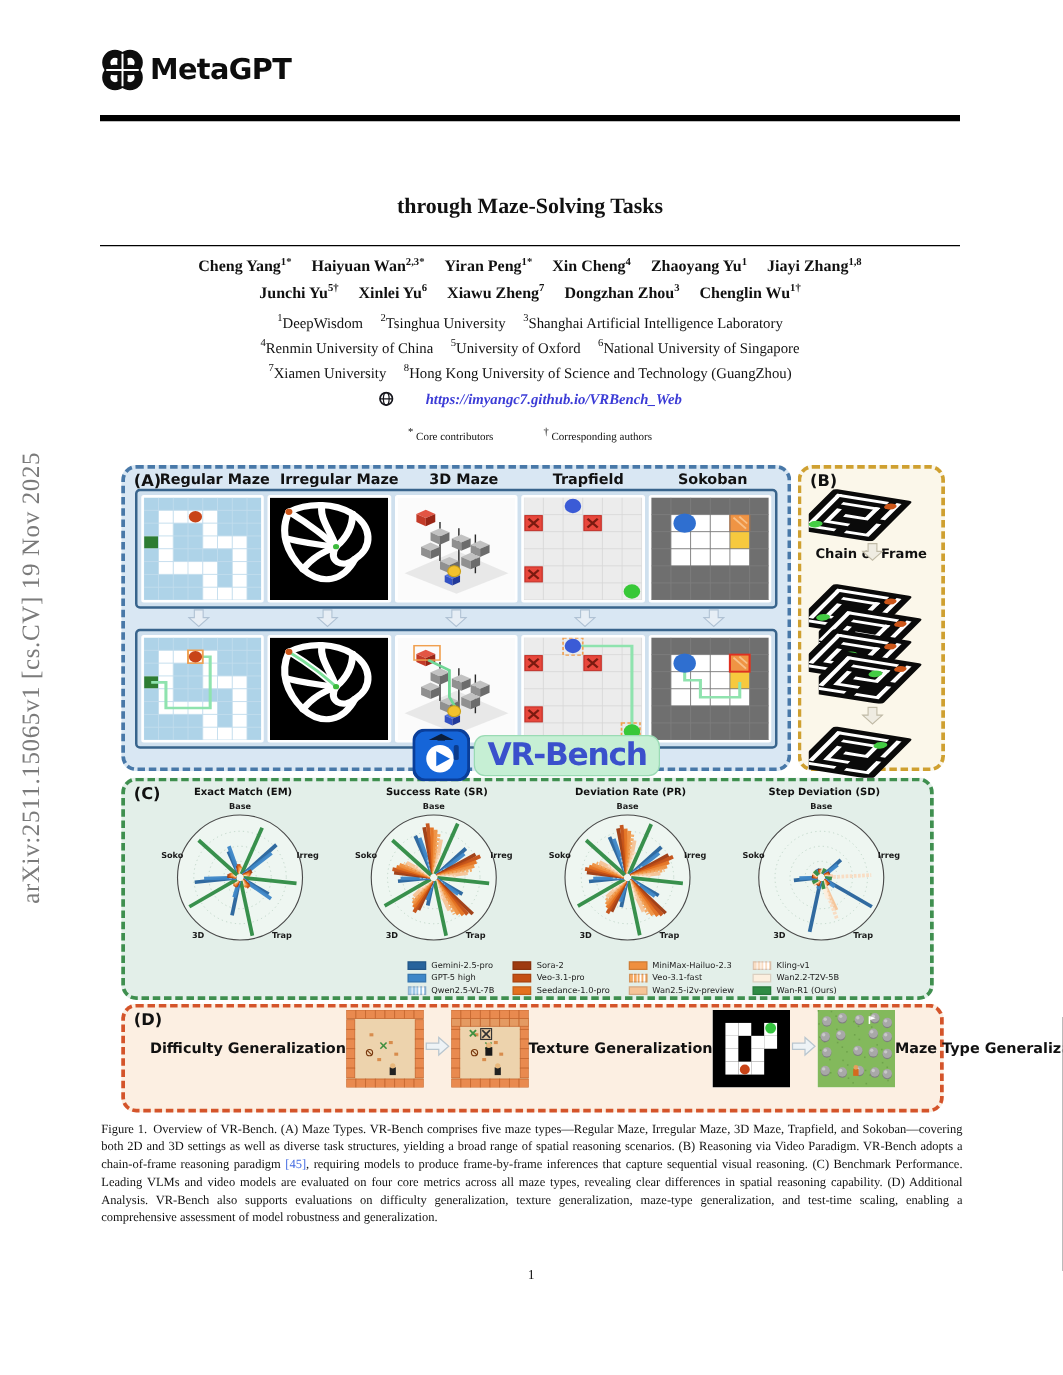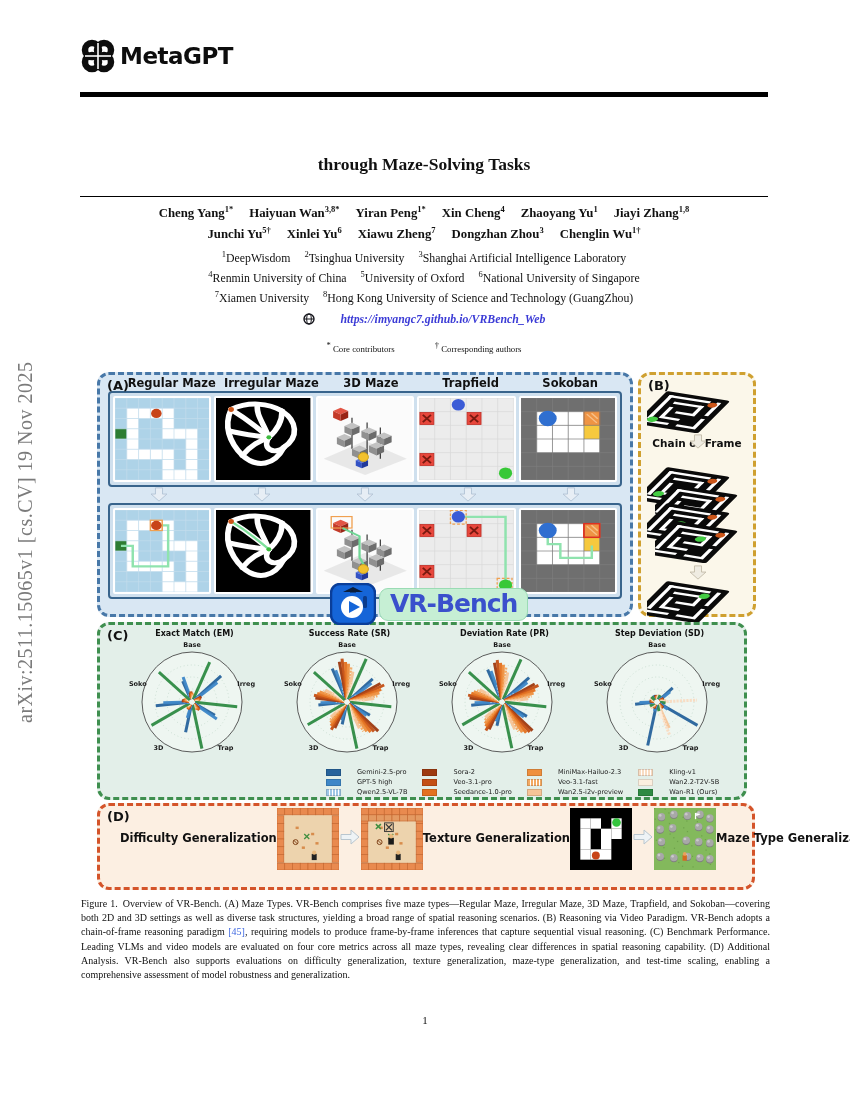--- a/index.html
+++ b/index.html
@@ -53,21 +53,21 @@
   
   .badge{position:absolute;left:330px;top:583px;display:flex;align-items:center;gap:3px;z-index:6;}
   .badge-text{font-family:"DejaVu Sans",sans-serif;font-weight:bold;font-size:25px;color:#3a50cc;
     background:#c6efd4;border:1px solid #9adbb4;border-radius:9px;padding:0 10px 2px 10px;letter-spacing:-1px;}
   
   .charts{display:flex;justify-content:center;margin:4px 4px 0 14px;}
   .chart-block{width:155px;}
   .chart-title{text-align:center;font-family:"DejaVu Sans",sans-serif;font-weight:bold;font-size:8px;height:11px;}
   .legend{position:absolute;left:226px;top:143px;display:flex;gap:15px;}
   .lg-col{display:flex;flex-direction:column;gap:2px;}
-  .lg-item{display:flex;align-items:center;gap:16px;font-family:"DejaVu Sans",sans-serif;font-size:6.6px;color:#222;}
+  .lg-item{display:flex;align-items:center;gap:4px;font-family:"DejaVu Sans",sans-serif;font-size:6.6px;color:#222;}
   .lg-sw{width:13px;height:5px;border:0.5px solid #00000022;flex:none;}
   
   .dsections{display:flex;margin:2px 4px 0 20px;}
   .dsec{flex:1;display:flex;flex-direction:row;align-items:center;}
   .dsec .dlabel{font-family:"DejaVu Sans",sans-serif;font-weight:bold;font-size:11.5px;height:16px;white-space:nowrap;}
   .dimgs{display:flex;align-items:center;gap:1px;}
   .dimgs .dtile{width:62px;height:62px;background:#fff;}
   .dtile svg{display:block;width:100%;height:100%;}
   
   .caption{position:absolute;left:81px;top:897px;width:689px;font-size:10px;line-height:1.42;text-align:justify;}
@@ -96,21 +96,21 @@
       </g>
     </svg>
     <span class="logo-text">MetaGPT</span>
   </div>
   <div class="rule-thick"></div>
 
   <h1 class="paper-title"><br><span>through Maze-Solving Tasks</span></h1>
   <div class="rule-thin"></div>
 
   <div class="front">
-    <div class="authors" id="authors-r1"><span class="author">Cheng Yang<sup>1*</sup></span><span class="author">Haiyuan Wan<sup>3,8*</sup></span><span class="author">Yiran Peng<sup>1*</sup></span><span class="author">Xin Cheng<sup>4</sup></span><span class="author">Zhaoyang Yu<sup>1</sup></span><span class="author">Jiayi Zhang<sup>1,8</sup></span></div>
+    <div class="authors" id="authors-r1"><span class="author">Cheng Yang<sup>1*</sup></span><span class="author">Haiyuan Wan<sup>2,3*</sup></span><span class="author">Yiran Peng<sup>1*</sup></span><span class="author">Xin Cheng<sup>4</sup></span><span class="author">Zhaoyang Yu<sup>1</sup></span><span class="author">Jiayi Zhang<sup>1,8</sup></span></div>
     <div class="authors" id="authors-r2"><span class="author">Junchi Yu<sup>5†</sup></span><span class="author">Xinlei Yu<sup>6</sup></span><span class="author">Xiawu Zheng<sup>7</sup></span><span class="author">Dongzhan Zhou<sup>3</sup></span><span class="author">Chenglin Wu<sup>1†</sup></span></div>
     <div class="affils" id="affils">
         <div class="affil-line"><span class="affil"><sup>1</sup>DeepWisdom</span><span class="affil"><sup>2</sup>Tsinghua University</span><span class="affil"><sup>3</sup>Shanghai Artificial Intelligence Laboratory</span></div>
         <div class="affil-line"><span class="affil"><sup>4</sup>Renmin University of China</span><span class="affil"><sup>5</sup>University of Oxford</span><span class="affil"><sup>6</sup>National University of Singapore</span></div>
         <div class="affil-line"><span class="affil"><sup>7</sup>Xiamen University</span><span class="affil"><sup>8</sup>Hong Kong University of Science and Technology (GuangZhou)</span></div>
       </div>
     <div class="link-row">
       <svg class="globe-icon" width="12" height="12" viewBox="0 0 12 12">
         <circle cx="6" cy="6" r="5" fill="none" stroke="#16161d" stroke-width="1.4"></circle>
         <ellipse cx="6" cy="6" rx="2.3" ry="5" fill="none" stroke="#16161d" stroke-width="1"></ellipse>

